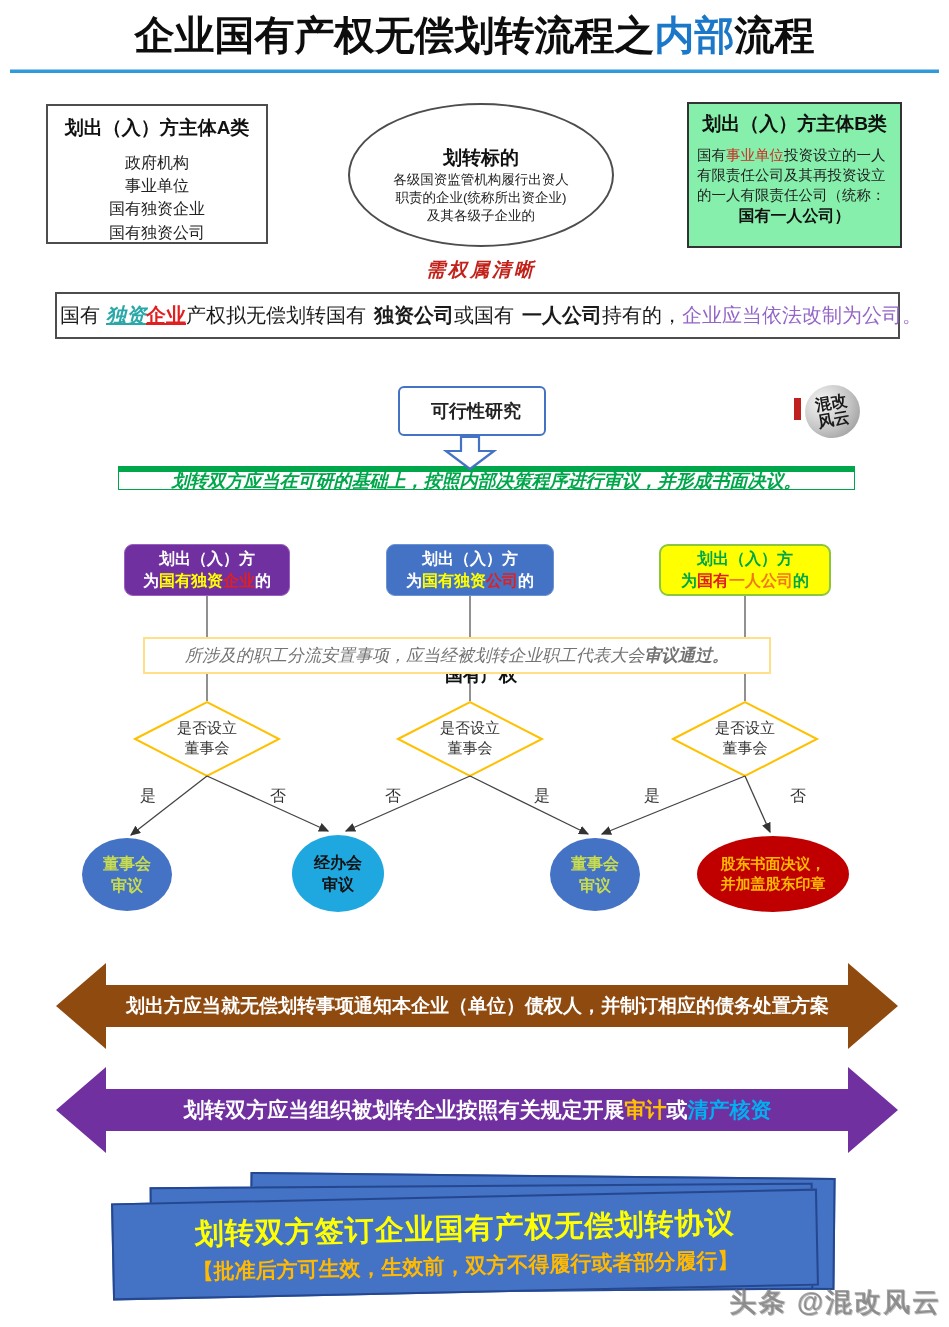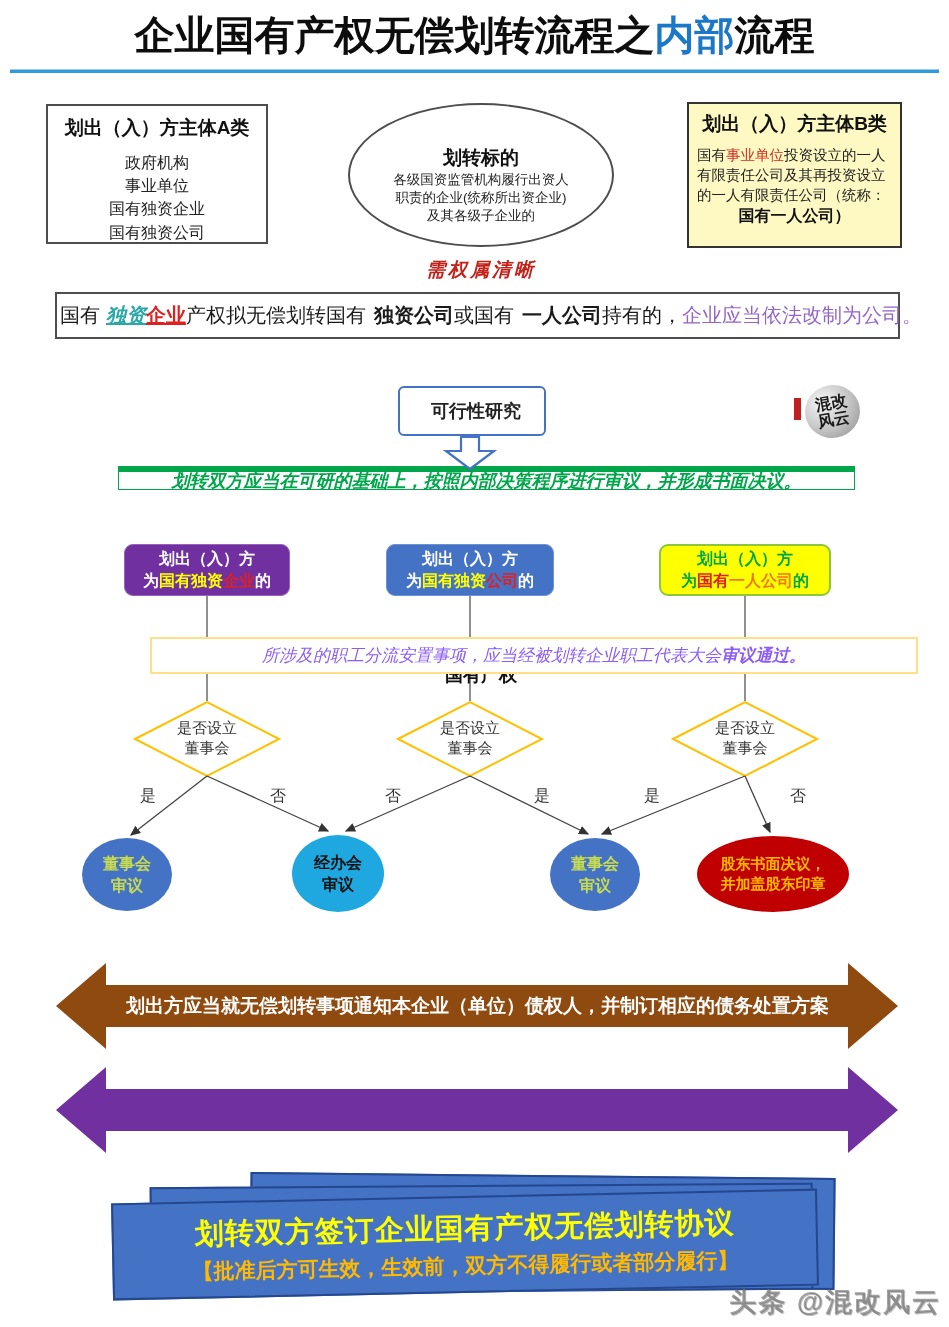--- a/index.html
+++ b/index.html
@@ -14,21 +14,21 @@
   .boxA { position:absolute; left:46px; top:104px; width:222px; height:140px; border:2px solid #4d4d4d; background:#fff; }
   .boxA .bt { margin-top:9px; text-align:center; font-weight:bold; font-size:19px; color:#111; }
   .boxA .items { margin-top:10px; text-align:center; font-size:16px; color:#222; line-height:1.45; }
 
   .ellipseT { position:absolute; left:348px; top:103px; width:266px; height:144px; border:2px solid #4d4d4d;
               border-radius:50%; background:#fff; display:flex; flex-direction:column; align-items:center; justify-content:center; }
   .ellipseT .bt { font-weight:bold; font-size:19px; color:#111;margin-top:20px; }
   .ellipseT .ln { font-size:13.5px; color:#222; line-height:1.35; }
   .ellipseT .bb { font-weight:bold; font-size:18px; color:#111; margin-top:1px; }
 
-  .boxB { position:absolute; left:687px; top:102px; width:215px; height:146px; border:2px solid #333; background:#fef9c3; padding:7px 8px 4px 8px; }
+  .boxB { position:absolute; left:687px; top:102px; width:215px; height:146px; border:2px solid #333; background:#86efac; padding:7px 8px 4px 8px; }
   .boxB .bt { text-align:center; font-weight:bold; font-size:19px; color:#111; margin-bottom:8px; }
   .boxB .body { font-size:14.5px; color:#222; line-height:1.38; }
   .boxB .redseg { color:#d02a20; }
   .boxB .boldseg { display:block; text-align:center; font-weight:bold; font-size:16px; color:#111; }
 
   .noteRed { position:absolute; left:348px; top:257px; width:266px; text-align:center; color:#c2221a;
              font-size:19px; font-weight:bold; font-style:italic; letter-spacing:3px;
              font-family:"Liberation Serif","DejaVu Serif",serif; }
 
   .ruleBox { position:absolute; left:55px; top:292px; width:845px; height:47px; border:2px solid #4d4d4d; background:#fff;
@@ -57,22 +57,22 @@
 
   .bb { position:absolute; top:544px; height:52px; border-radius:9px; display:flex; flex-direction:column;
         align-items:center; justify-content:center; font-weight:bold; font-size:16px; line-height:1.4; z-index:2; }
   .bb1 { left:124px; width:166px; background:#7030a0; color:#fff; border:1px solid #9a5fc0; }
   .bb2 { left:386px; width:168px; background:#4472c4; color:#fff; border:1px solid #6a92d4; }
   .bb3 { left:659px; width:172px; background:#ffff00; color:#00a64a; border:2px solid #8cc63f; }
   .bb .yel { color:#ffff00; }
   .bb .redt { color:#e02020; }
   .bb3 .org { color:#f07818; }
 
-  .staffBox { position:absolute; left:150px; top:637px; width:768px; height:37px; background:#fff; border:2px solid #ffe089;
-              display:flex; align-items:center; justify-content:center; font-size:17px; font-style:italic; color:#8b5cf6; z-index:3; }
+  .staffBox { position:absolute; left:143px; top:637px; width:628px; height:37px; background:#fff; border:2px solid #ffe089;
+              display:flex; align-items:center; justify-content:center; font-size:17px; font-style:italic; color:#737373; z-index:3; }
   .staffBox .bold { font-weight:bold; }
 
   svg.overlay { position:absolute; left:0; top:0; width:949px; height:1327px; z-index:1; }
 
   .dtext { position:absolute; width:130px; text-align:center; font-size:15px; color:#333; line-height:1.3; z-index:2; }
   .dt1 { left:142px; top:718px; } .dt2 { left:405px; top:718px; } .dt3 { left:680px; top:718px; }
 
   .ynlbl { position:absolute; font-size:16px; color:#333; z-index:2; }
 
   .el { position:absolute; border-radius:50%; display:flex; flex-direction:column; align-items:center; justify-content:center;
@@ -245,20 +245,26 @@
   <div class="el el3">
     <div>董事会</div>
     <div>审议</div>
   </div>
   <div class="el el4">
     <div>股东书面决议，</div>
     <div>并加盖股东印章</div>
   </div>
 
   <div class="bannerTxt bt1">划出方应当就无偿划转事项通知本企业（单位）债权人，并制订相应的债务处置方案</div>
+  <div class="bannerTxt bt2">
+    <span>划转双方应当组织被划转企业按照有关规定开展</span>
+      <span class="yel">审计</span>
+      <span>或</span>
+      <span class="cyan">清产核资</span>
+  </div>
 
   <div class="stack st3"></div>
   <div class="stack st2"></div>
   <div class="stack st1">
     <div class="l1">划转双方签订企业国有产权无偿划转协议</div>
     <div class="l2">【批准后方可生效，生效前，双方不得履行或者部分履行】</div>
   </div>
 
   <div class="watermark">头条 @混改风云</div>
 

